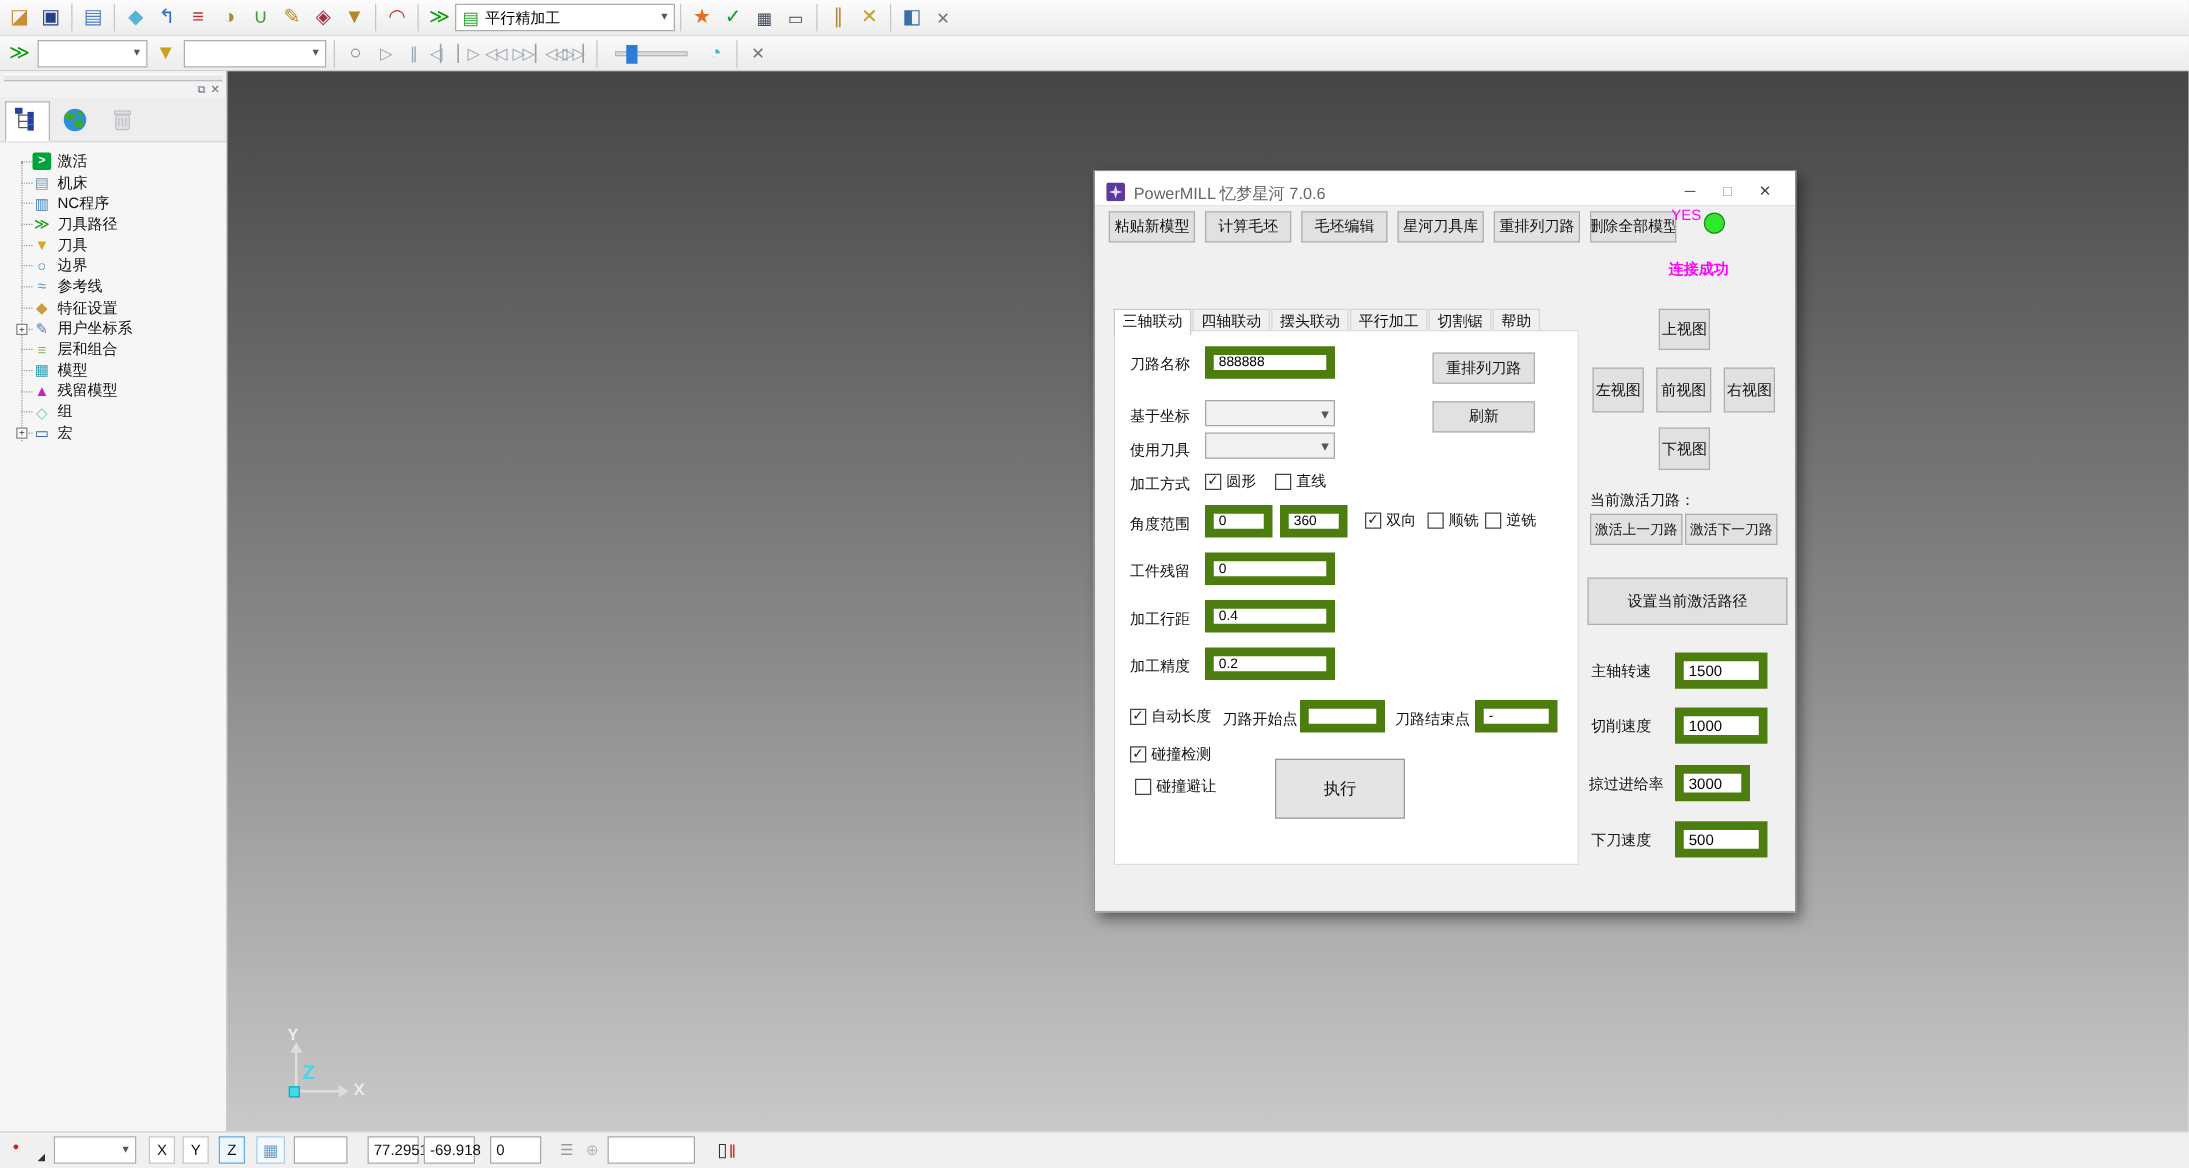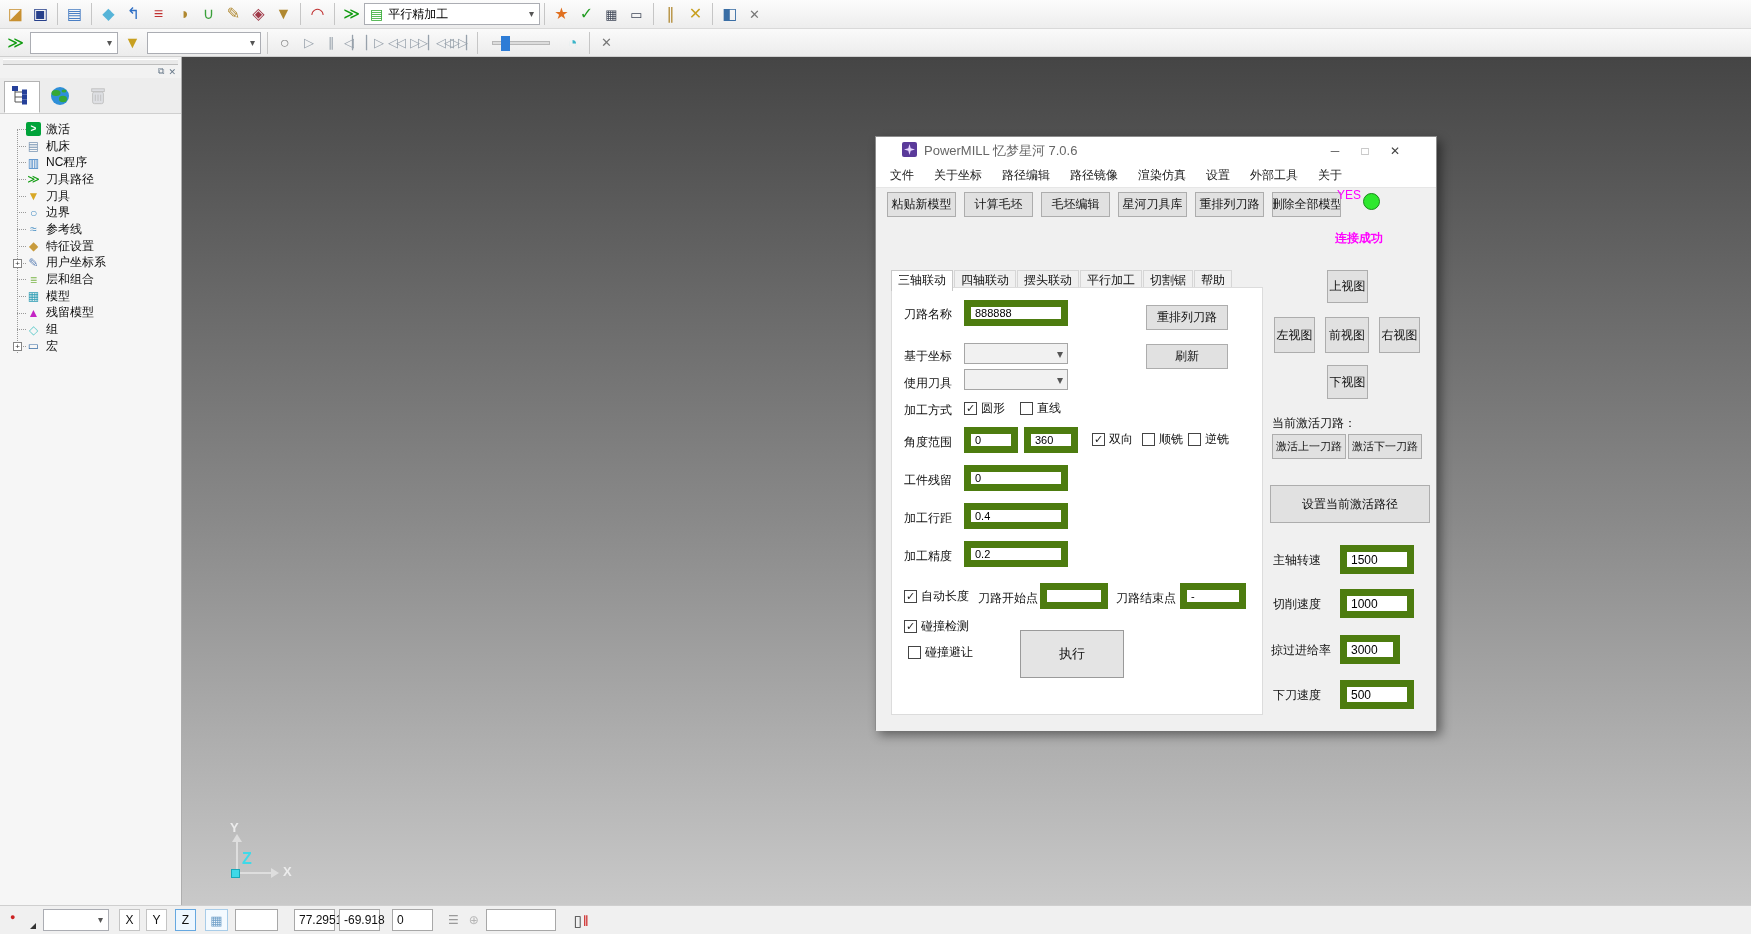--- a/index.html
+++ b/index.html
@@ -67,21 +67,21 @@
   .triad .hline { position:absolute; left:23px; top:52px; width:34px; height:2px; background:#dedede; }
   .triad .harrow { position:absolute; left:56px; top:48px; width:0; height:0;
     border-top:5px solid transparent; border-bottom:5px solid transparent; border-left:8px solid #dedede; }
   .triad .t-x { position:absolute; left:68px; top:44px; color:#ececec; font-weight:bold; font-size:13px; }
   .triad .t-z { position:absolute; left:27px; top:30px; color:#3fd9e8; font-weight:bold; font-size:16px; }
   .triad .origin { position:absolute; left:16px; top:49px; width:9px; height:9px;
     background:#3fd9e8; border:1px solid #18a8b8; }
   
   .dialog { position:absolute; left:875px; top:136px; width:562px; height:594px; z-index:5;
     background:#f0f0f0; border:1px solid #8c8c8c; box-shadow:4px 5px 10px rgba(0,0,0,.45); }
-  .dlg-title { height:27px; background:#fff; display:flex; align-items:center; gap:7px; padding:0 26px; }
+  .dlg-title { height:27px; background:#fff; display:flex; align-items:flex-end; gap:7px; padding:0 9px; }
   .dlg-title .txt { color:#666; font-size:13px; }
   .dlg-ctrl { margin-left:auto; display:flex; }
   .dlg-ctrl span { width:30px; height:22px; display:flex; align-items:center; justify-content:center; font-size:12px; }
   .dlg-menu { height:23px; background:#fff; display:flex; align-items:center; padding-left:4px; }
   .dmenu-item { padding:0 10px; color:#222; font-size:12px; }
   .dlg-body { position:relative; height:544px; background:#f0f0f0; border-top:1px solid #e6e6e6; }
   .action-row { position:absolute; left:11px; display:flex; gap:8px; }
   .row1 { top:4px; } .row2 { top:38px; }
   .dbtn { height:25px; width:69px; background:#e1e1e1; border:1px solid #adadad; font-size:12px;
     display:flex; align-items:center; justify-content:center; color:#111; padding:0;
@@ -377,38 +377,20 @@
         <path d="M7.5 2l1.2 4.3 4.3 1.2-4.3 1.2-1.2 4.3-1.2-4.3-4.3-1.2 4.3-1.2z" fill="#e6d6ff"></path>
       </svg>
     </span>
     <span class="txt">PowerMILL 忆梦星河  7.0.6</span>
     <div class="dlg-ctrl">
       <span style="color: rgb(85, 85, 85);">─</span>
       <span style="color: rgb(153, 153, 153);">□</span>
       <span style="color: rgb(68, 68, 68);">✕</span>
     </div>
   </div>
-  <div class="dlg-menu">
-
-      <span class="dmenu-item">文件</span>
-
-      <span class="dmenu-item">关于坐标</span>
-
-      <span class="dmenu-item">路径编辑</span>
-
-      <span class="dmenu-item">路径镜像</span>
-
-      <span class="dmenu-item">渲染仿真</span>
-
-      <span class="dmenu-item">设置</span>
-
-      <span class="dmenu-item">外部工具</span>
-
-      <span class="dmenu-item">关于</span>
-    </div>
 
   <div class="dlg-body">
 
     <div class="action-row row1">
 
     <button class="dbtn">
           <span>粘贴新模型</span>
         </button>
         <button class="dbtn">
           <span>计算毛坯</span>

